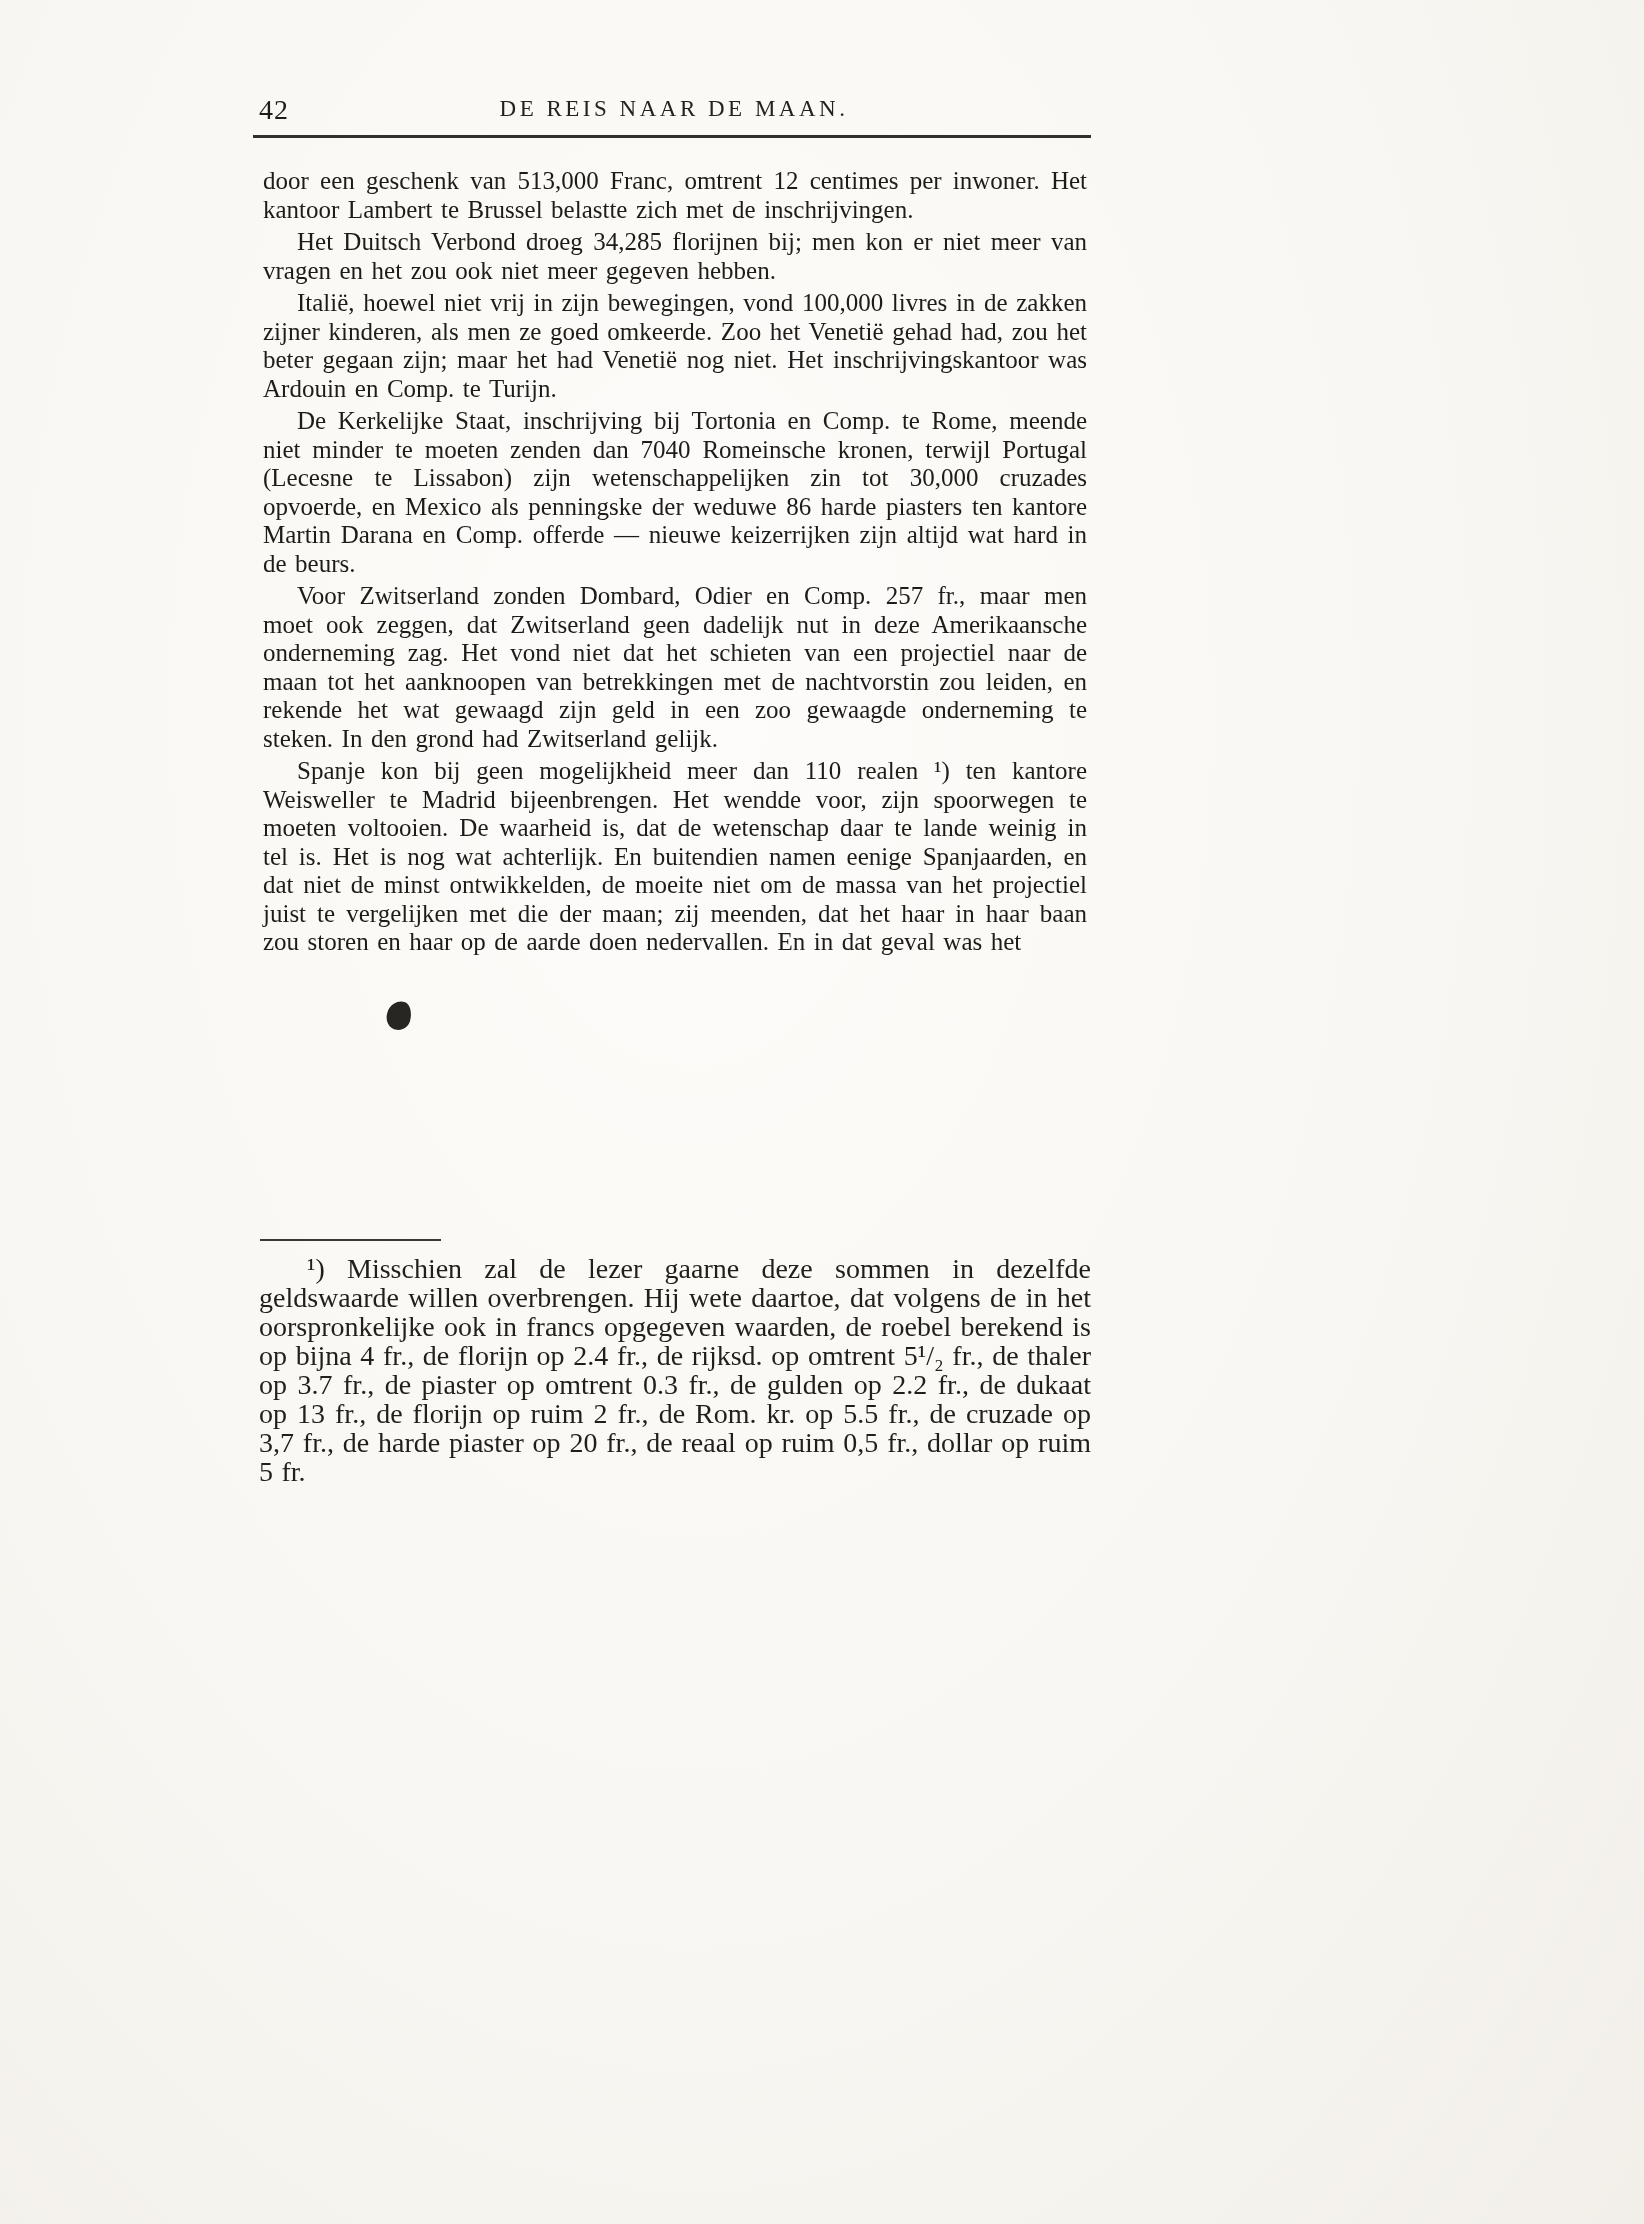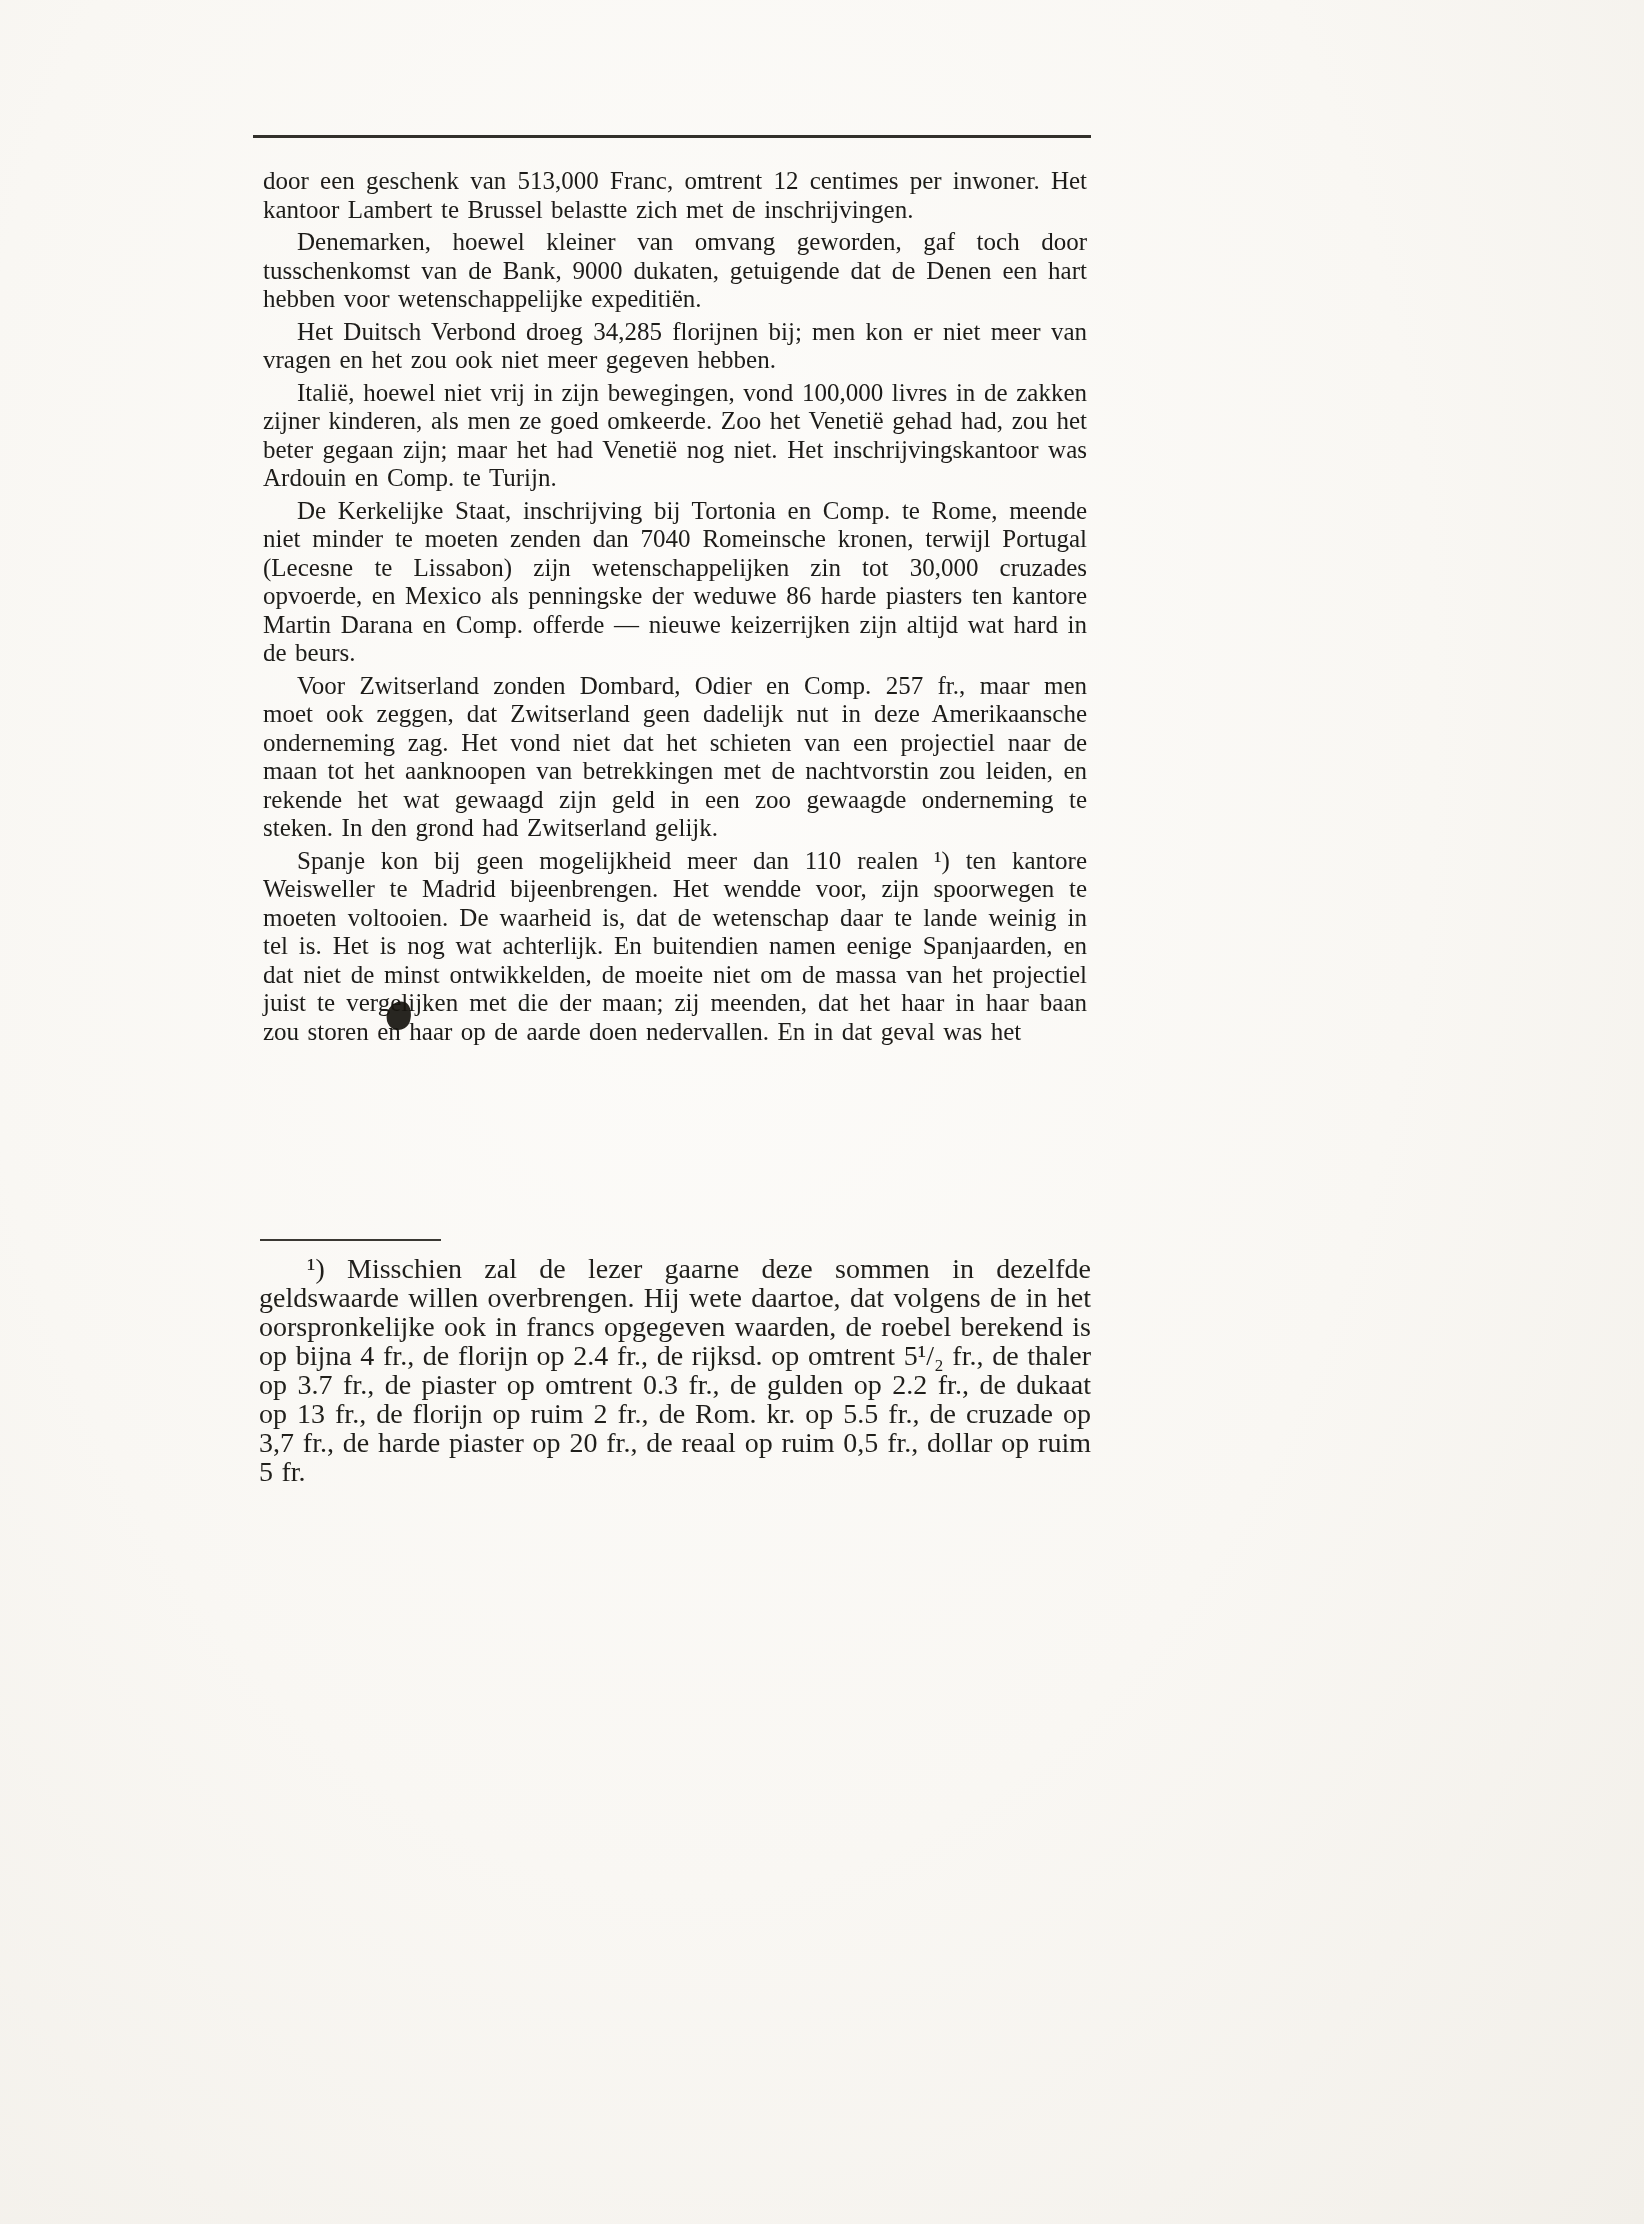--- a/index.html
+++ b/index.html
@@ -105,26 +105,29 @@
     text-indent: 48px;
     word-spacing: 0.05em;
     color: #201f1b;
   }
 </style>
 </head>
 <body>
 
 <div class="page">
 
+  <header class="running-header">
+    <span class="page-number">42</span>
+    <span class="running-title">DE REIS NAAR DE MAAN.</span>
+  </header>
 
   <div class="header-rule"></div>
 
   <main class="body-text">
     <p class="no-indent">door een geschenk van 513,000 Franc, omtrent 12 centimes per inwoner. Het kantoor Lambert te Brussel belastte zich met de inschrijvingen.</p>
-    <p>Denemarken, hoewel kleiner van omvang geworden, gaf toch door tusschenkomst van de Bank, 9000 dukaten, getuigende dat de Denen een hart hebben voor wetenschappelijke expeditiën.</p>
     <p>Het Duitsch Verbond droeg 34,285 florijnen bij; men kon er niet meer van vragen en het zou ook niet meer gegeven hebben.</p>
     <p>Italië, hoewel niet vrij in zijn bewegingen, vond 100,000 livres in de zakken zijner kinderen, als men ze goed omkeerde. Zoo het Venetië gehad had, zou het beter gegaan zijn; maar het had Venetië nog niet. Het inschrijvingskantoor was Ardouin en Comp. te Turijn.</p>
     <p>De Kerkelijke Staat, inschrijving bij Tortonia en Comp. te Rome, meende niet minder te moeten zenden dan 7040 Romeinsche kronen, terwijl Portugal (Lecesne te Lissabon) zijn wetenschappelijken zin tot 30,000 cruzades opvoerde, en Mexico als penningske der weduwe 86 harde piasters ten kantore Martin Darana en Comp. offerde — nieuwe keizerrijken zijn altijd wat hard in de beurs.</p>
     <p>Voor Zwitserland zonden Dombard, Odier en Comp. 257 fr., maar men moet ook zeggen, dat Zwitserland geen dadelijk nut in deze Amerikaansche onderneming zag. Het vond niet dat het schieten van een projectiel naar de maan tot het aanknoopen van betrekkingen met de nachtvorstin zou leiden, en rekende het wat gewaagd zijn geld in een zoo gewaagde onderneming te steken. In den grond had Zwitserland gelijk.</p>
     <p>Spanje kon bij geen mogelijkheid meer dan 110 realen ¹) ten kantore Weisweller te Madrid bijeenbrengen. Het wendde voor, zijn spoorwegen te moeten voltooien. De waarheid is, dat de wetenschap daar te lande weinig in tel is. Het is nog wat achterlijk. En buitendien namen eenige Spanjaarden, en dat niet de minst ontwikkelden, de moeite niet om de massa van het projectiel juist te vergelijken met die der maan; zij meenden, dat het haar in haar baan zou storen en haar op de aarde doen nedervallen. En in dat geval was het</p>
   </main>
 
   <div class="ink-blot"></div>
 
   <div class="footnote-rule"></div>

